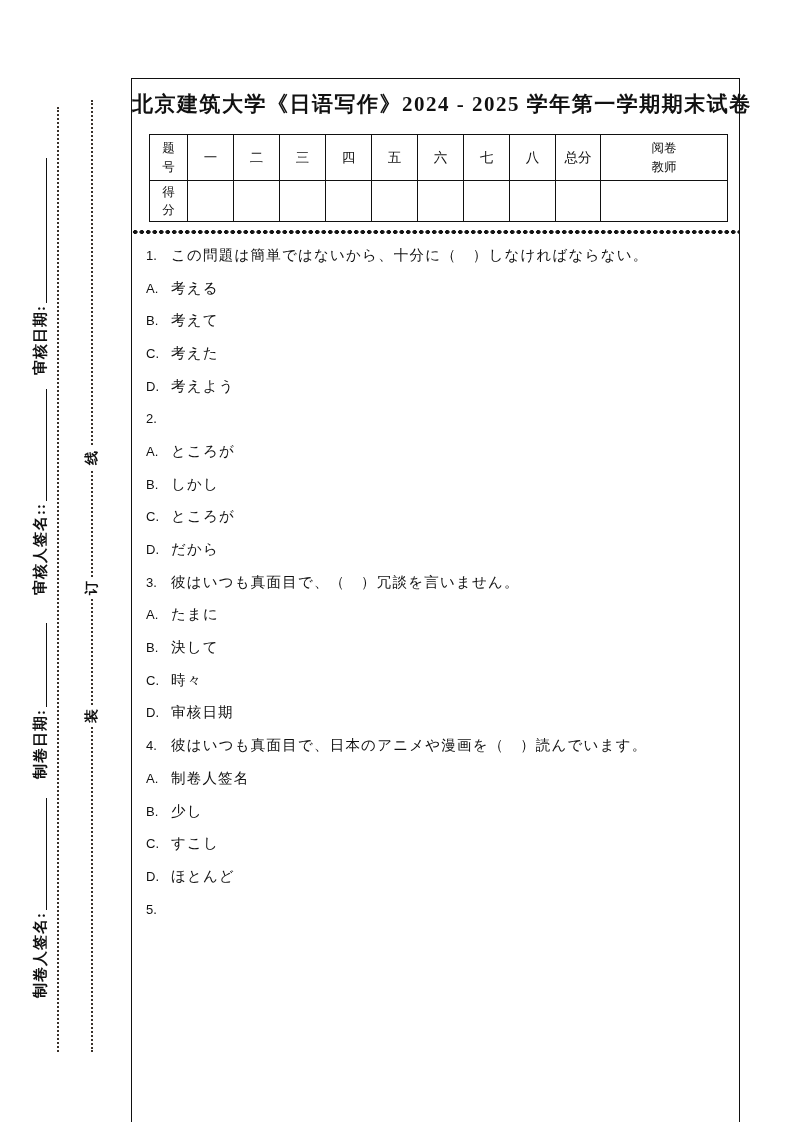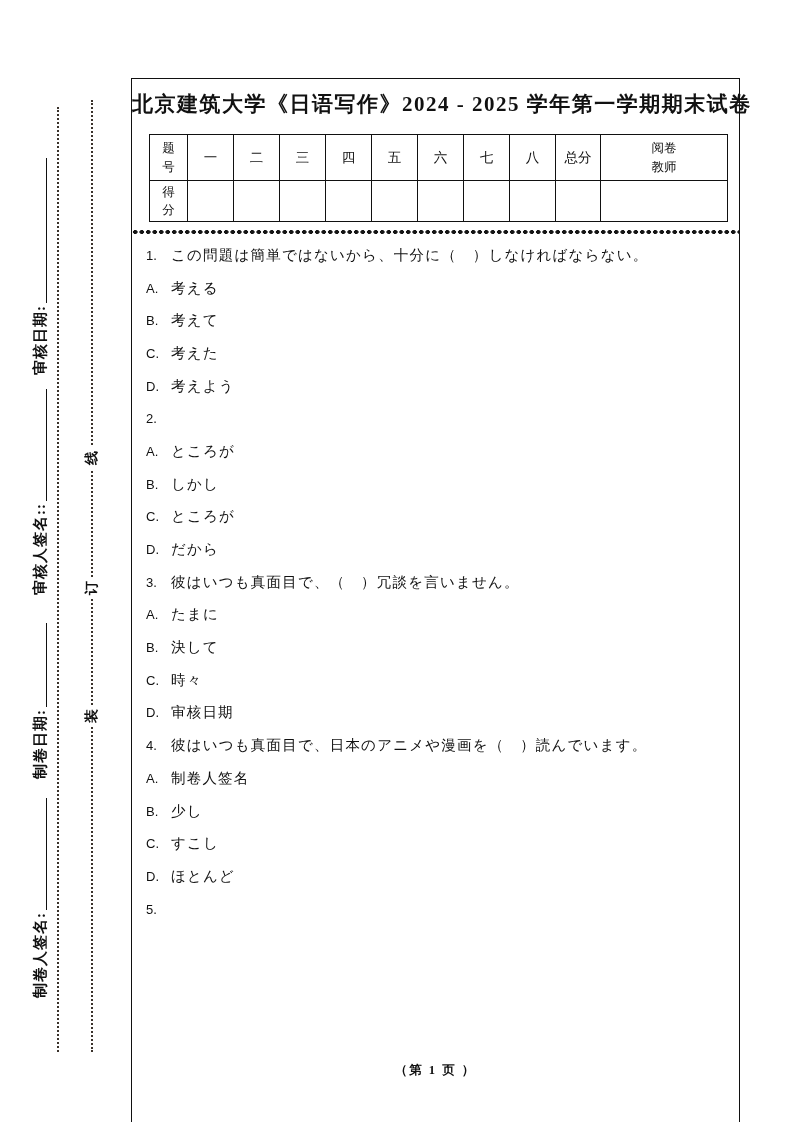--- a/index.html
+++ b/index.html
@@ -218,14 +218,13 @@
         <div class="line">
           <span class="qkey">D.</span>
           <span class="qtext">ほとんど</span>
         </div>
         <div class="line">
           <span class="qkey">5.</span>
         </div>
       </div>
   </div>
 
-  <div class="footer">（第 1 页 ）</div>
 </div>
 
 </body></html>

